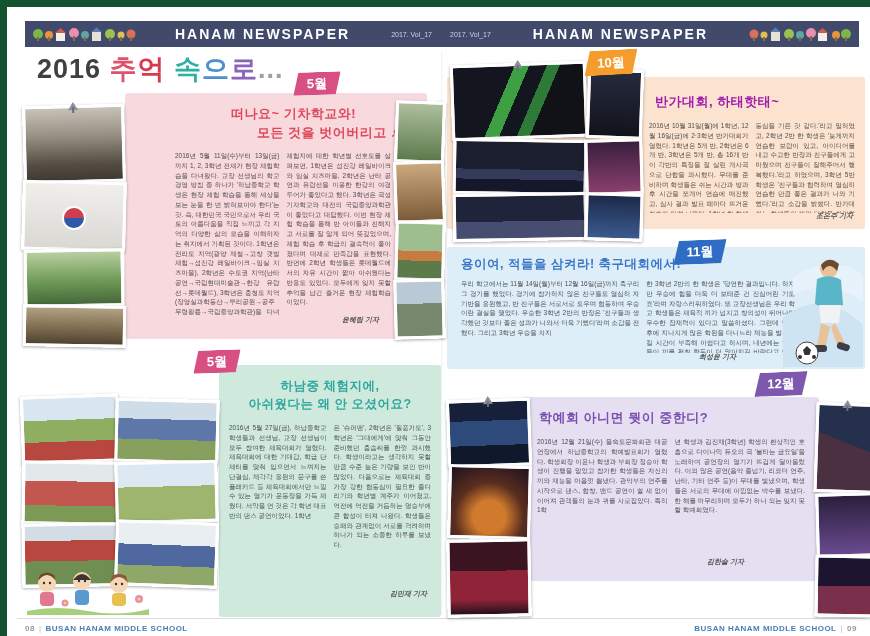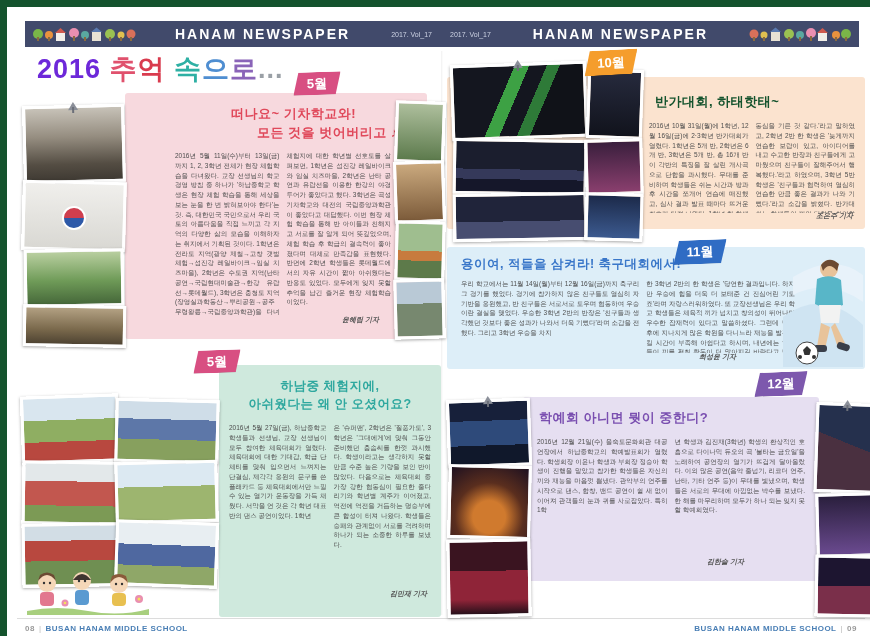--- a/index.html
+++ b/index.html
@@ -86,21 +86,21 @@
           <path d="M69 7 L74.5 2 L80 7 Z" fill="#cf5a4e"></path>
         <circle cx="88" cy="9" r="4" fill="#e8923e"></circle>
           <rect x="87" y="11" width="2" height="4" fill="#8a6a3e"></rect>
         <circle cx="98" cy="8" r="5" fill="#7ab648"></circle>
           <rect x="97" y="11" width="2" height="4" fill="#8a6a3e"></rect>
       </svg>
     </span>
   </div>
 
   <div class="main-title">
-    <span style="color: #6d28d9;">2016 </span><span style="color: rgb(224, 81, 109);">추</span><span style="color: rgb(217, 59, 78);">억 </span><span style="color: rgb(46, 176, 164);">속</span><span style="color: rgb(79, 142, 209);">으</span><span style="color: rgb(138, 100, 184);">로</span><span style="color: rgb(154, 160, 166);">...</span>
+    <span style="color: #404040;">2016 </span><span style="color: rgb(224, 81, 109);">추</span><span style="color: rgb(217, 59, 78);">억 </span><span style="color: rgb(46, 176, 164);">속</span><span style="color: rgb(79, 142, 209);">으</span><span style="color: rgb(138, 100, 184);">로</span><span style="color: rgb(154, 160, 166);">...</span>
   </div>
 
   <div class="badge" style="left: 286px; top: 65px; width: 48px; height: 23px; transform: rotate(-2deg); background: rgb(216, 79, 130);">5월</div>
   <div class="badge" style="left: 186px; top: 343px; width: 48px; height: 23px; transform: rotate(-2deg); background: rgb(216, 79, 130);">5월</div>
   <div class="badge" style="left: 577px; top: 43px; width: 54px; height: 25px; transform: rotate(-3deg); background: rgb(245, 157, 44);">10월</div>
   <div class="badge" style="left: 666px; top: 233px; width: 54px; height: 24px; transform: rotate(-2deg); background: rgb(47, 108, 196);">11월</div>
   <div class="badge" style="left: 747px; top: 365px; width: 54px; height: 24px; transform: rotate(-2deg); background: rgb(125, 88, 173);">12월</div>
 
   <section class="panel" style="left: 118px; top: 86px; width: 302px; height: 246px; background: rgb(247, 217, 222);">
     <div class="headline" style="left: 106px; top: 12px; font-size: 13px; color: rgb(224, 72, 90);">
@@ -120,21 +120,21 @@
       <div>아쉬웠다는 왜 안 오셨어요?</div>
     </div>
     <div class="cols" style="left:10px;top:58px;width:202px;height:168px;">
       <p>2016년 5월 27일(금), 하남중학교 학생들과 선생님, 교장 선생님이 모두 참여한 체육대회가 열렸다. 체육대회에 대한 기대감, 학급 단체티를 맞춰 입으면서 느껴지는 단결심, 제각각 응원의 문구를 쓴 플래카드 등 체육대회에서만 느낄 수 있는 열기가 운동장을 가득 채웠다. 서막을 연 것은 각 학년 대표 반의 댄스 공연이었다. 1학년</p>
       <p>은 '슈퍼맨', 2학년은 '질풍가도', 3학년은 '그대에게'에 맞춰 그동안 준비했던 춤솜씨를 한껏 과시했다. 학생이라고는 생각하지 못할 만큼 수준 높은 기량을 보인 반이 많았다. 다음으로는 체육대회 중 가장 강한 협동심이 필요한 줄다리기와 학년별 계주가 이어졌고, 역전에 역전을 거듭하는 명승부에 큰 함성이 터져 나왔다. 학생들은 승패와 관계없이 서로를 격려하며 하나가 되는 소중한 하루를 보냈다.</p>
     </div>
     <div class="byline" style="right:14px;bottom:18px;">김민재 기자</div>
   </section>
 
   <section class="panel" style="left: 440px; top: 70px; width: 418px; height: 152px; background: rgb(251, 227, 207);">
-    <div class="headline" style="left: 208px; top: 16px; font-size: 13px; color: #14532d;">
+    <div class="headline" style="left: 208px; top: 16px; font-size: 13px; color: #a21caf;">
       <div>반가대회, 하태핫태~</div>
     </div>
     <div class="cols" style="left:202px;top:44px;width:206px;height:92px;">
       <p>2016년 10월 31일(월)에 1학년, 12월 16일(금)에 2·3학년 반가대회가 열렸다. 1학년은 5개 반, 2학년은 6개 반, 3학년은 5개 반, 총 16개 반이 각반의 특징을 잘 살린 개사곡으로 단합을 과시했다. 무대를 준비하며 학생들은 쉬는 시간과 방과 후 시간을 쪼개어 연습에 매진했고, 심사 결과 발표 때마다 뜨거운 환호가 터져 나왔다. 1학년 한 학생은 '반 친구들과 함께 연습하며 공</p>
       <p>동심을 기른 것 같다.'라고 말하였고, 2학년 2반 한 학생은 '늦게까지 연습한 보람이 있고, 아이디어를 내고 수고한 반장과 친구들에게 고마웠으며 친구들이 잘해주어서 행복했다.'라고 하였으며, 3학년 5반 학생은 '친구들과 협력하여 열심히 연습한 만큼 좋은 결과가 나와 기뻤다.'라고 소감을 밝혔다. 반가대회는 학생들의 끼와 단합을 확인할 수 있는 뜻깊은 자리였다.</p>
     </div>
     <div class="byline" style="right:12px;bottom:8px;">조은주 기자</div>
   </section>
 
   <section class="panel" style="left: 440px; top: 240px; width: 418px; height: 122px; background: rgb(221, 238, 248);">

